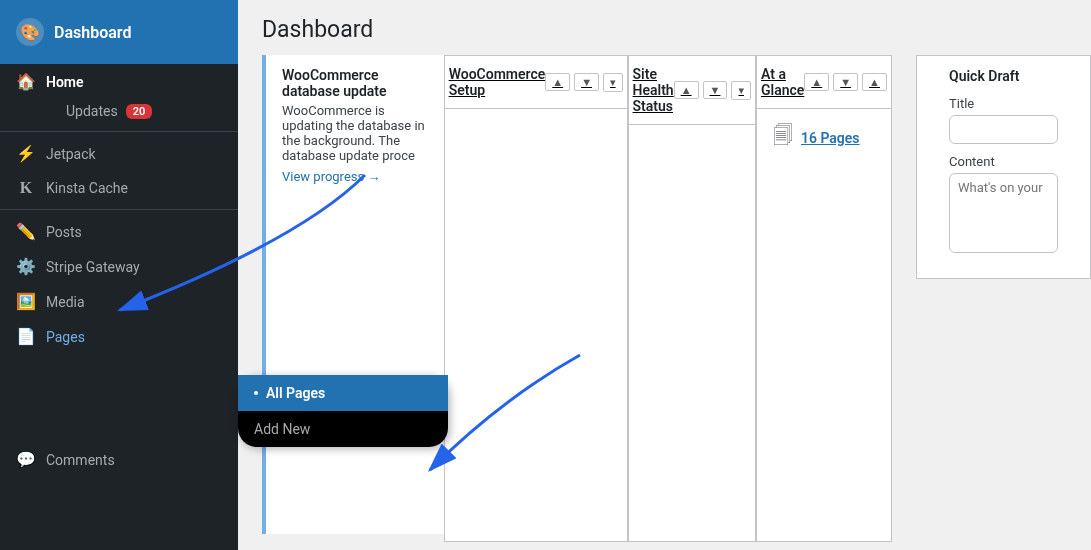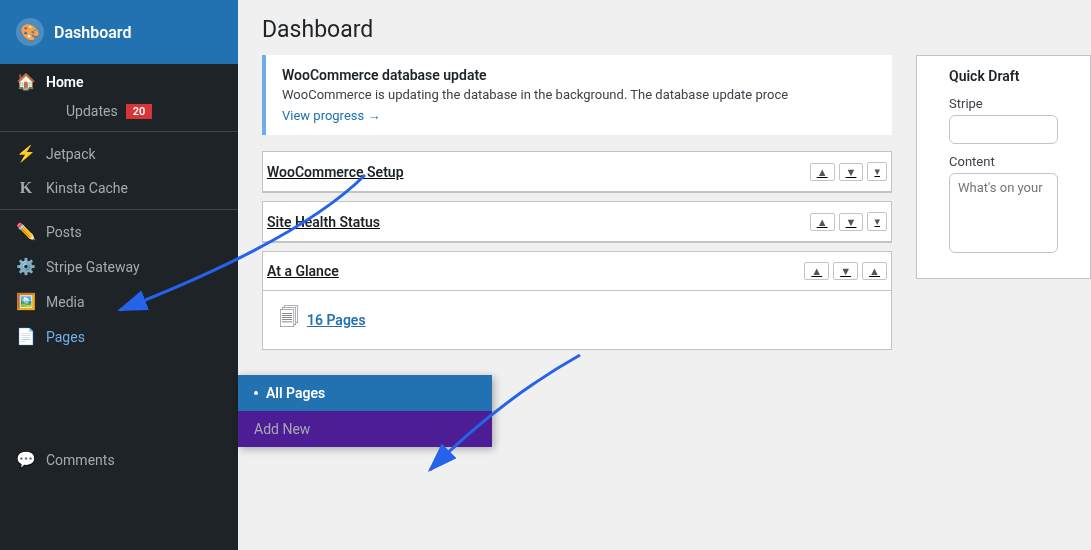--- a/index.html
+++ b/index.html
@@ -82,43 +82,44 @@
     }
 
     .updates-row .updates-label {
       font-size: 14px;
       color: #a7aaad;
     }
 
     .badge {
       background: #d63638;
       color: #fff;
-      border-radius: 0;
+      border-radius: 6px;
       padding: 1px 7px;
       font-size: 11px;
       font-weight: 600;
       min-width: 20px;
       text-align: center;
     }
 
     .sidebar-divider {
       height: 1px;
       background: #3c434a;
       margin: 4px 0;
     }
 
     
     .pages-submenu {
-      background: #4c1d95;
+      background: #000000;
       position: absolute;
       left: 238px;
       top: 375px;
-      width: 254px;
+      width: 210px;
       z-index: 100;
       box-shadow: 2px 2px 8px rgba(0,0,0,0.3);
+      border-radius: 19px;
     }
 
     .pages-submenu .submenu-item {
       display: flex;
       align-items: center;
       padding: 10px 16px;
       color: #a7aaad;
       cursor: pointer;
       font-size: 14px;
       gap: 8px;
@@ -163,21 +164,21 @@
       display: flex;
       overflow: hidden;
       padding: 0;
     }
 
     .main-widgets {
       flex: 1;
       padding: 0 24px;
       overflow-y: auto;
       display: flex;
-      flex-direction: column;
+      flex-direction: row;
       gap: 0;
     }
 
     
     .notice-banner {
       background: #fff;
       border-left: 4px solid #72aee6;
       padding: 12px 16px;
       margin-bottom: 16px;
     }
@@ -438,21 +439,21 @@
         <div class="widget-content">
           <span class="pages-icon">🗐</span>
           <a class="pages-count" href="#">16 Pages</a>
         </div>
       </div>
 
     </div>
 
     <div class="quick-draft">
       <div class="quick-draft-title">Quick Draft</div>
-      <label>Stripe</label>
+      <label>Title</label>
       <input type="text" style="">
       <label>Content</label>
       <textarea placeholder="What's on your" style=""></textarea>
     </div>
 
   </div>
 
 </div>
 
 <svg class="annotation-container" viewBox="0 0 1091 550" xmlns="http://www.w3.org/2000/svg" style="position:fixed;left:0;top:0;width:1091px;height:550px;pointer-events:none;z-index:300;">

